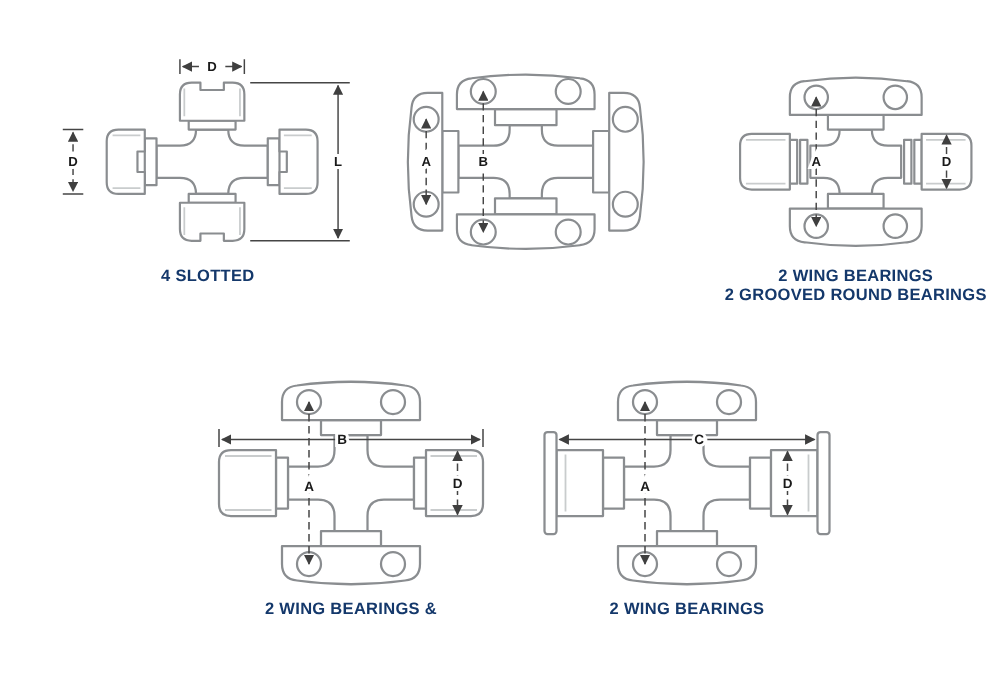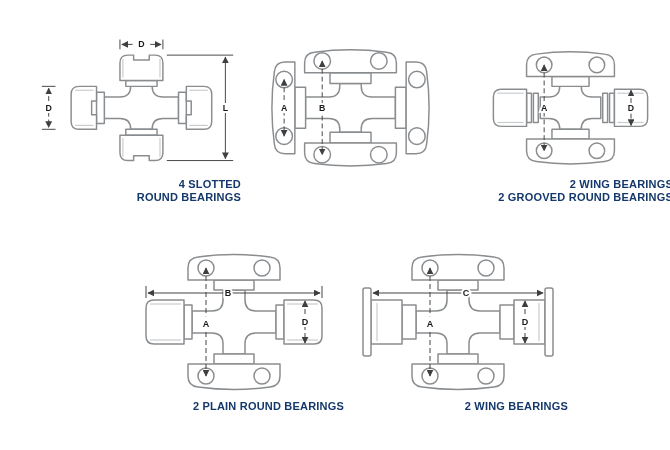--- a/index.html
+++ b/index.html
@@ -1,21 +1,21 @@
 <!DOCTYPE html>
 <html><head>
 <meta charset="utf-8">
 <style>
   html,body{margin:0;padding:0;}
   #page{position:relative;width:670px;height:450px;background:#ffffff;overflow:hidden;
         font-family:"Liberation Sans",sans-serif;}
   .figure{position:absolute;text-align:center;}
   .figure svg{display:block;}
   .caption{margin-top:2px;font-weight:bold;font-size:11px;line-height:13px;
-           letter-spacing:.2px;color:#14386b;text-transform:uppercase;text-align:right;}
+           letter-spacing:.2px;color:#14386b;text-transform:uppercase;}
   
   .part{fill:#ffffff;stroke:#8a8d90;stroke-width:1.5;stroke-linejoin:round;}
   .shade{stroke:#c9cccd;stroke-width:1.2;fill:none;}
   .dim{stroke:#454545;stroke-width:1;fill:none;}
   .dash{stroke-dasharray:5 3;}
   .ext{stroke:#454545;stroke-width:1;fill:none;}
   .dlabel{font-family:"Liberation Sans",sans-serif;font-weight:bold;font-size:9px;
           fill:#1a1a1a;stroke:#ffffff;stroke-width:4px;paint-order:stroke;
           text-anchor:middle;dominant-baseline:central;}
 </style>
@@ -79,21 +79,20 @@
 
       <g>
         <line class="ext" x1="134" y1="28" x2="202" y2="28"></line>
         <line class="ext" x1="134" y1="136" x2="202" y2="136"></line>
         <line class="dim" x1="194" y1="30" x2="194" y2="134" marker-start="url(#arw1)" marker-end="url(#arw1)"></line>
         <text class="dlabel" x="194" y="82">L</text>
       </g>
     </svg>
     <div class="caption">
       <div>4 SLOTTED</div>
-      <div>ROUND BEARINGS</div>
     </div>
   </div>
 
   <div class="figure" style="left:248px;top:26px;width:205px;">
     <svg width="205" height="150" viewBox="0 0 210 150">
       <defs>
         <marker id="arw2" viewBox="0 0 10 10" refX="9" refY="5" markerWidth="7" markerHeight="7" orient="auto-start-reverse">
             <path d="M0,0 L10,5 L0,10 Z" fill="#3f3f3f"></path>
           </marker>
       </defs>
@@ -223,21 +222,21 @@
       <g>
         <line class="dim dash" x1="82" y1="32" x2="82" y2="140" marker-start="url(#arw4)" marker-end="url(#arw4)"></line>
         <text class="dlabel" x="82" y="88">A</text>
       </g>
       <g>
         <line class="dim dash" x1="181" y1="65" x2="181" y2="107" marker-start="url(#arw4)" marker-end="url(#arw4)"></line>
         <text class="dlabel" x="181" y="86">D</text>
       </g>
     </svg>
     <div class="caption">
-      <div>2 PLAIN ROUND BEARINGS</div>
+      <div>2 WING BEARINGS &amp;</div>
     </div>
   </div>
 
   <div class="figure" style="left:348px;top:236px;width:220px;">
     <svg width="220" height="162" viewBox="0 0 220 162">
       <defs>
         <marker id="arw5" viewBox="0 0 10 10" refX="9" refY="5" markerWidth="7" markerHeight="7" orient="auto-start-reverse">
             <path d="M0,0 L10,5 L0,10 Z" fill="#3f3f3f"></path>
           </marker>
       </defs>

